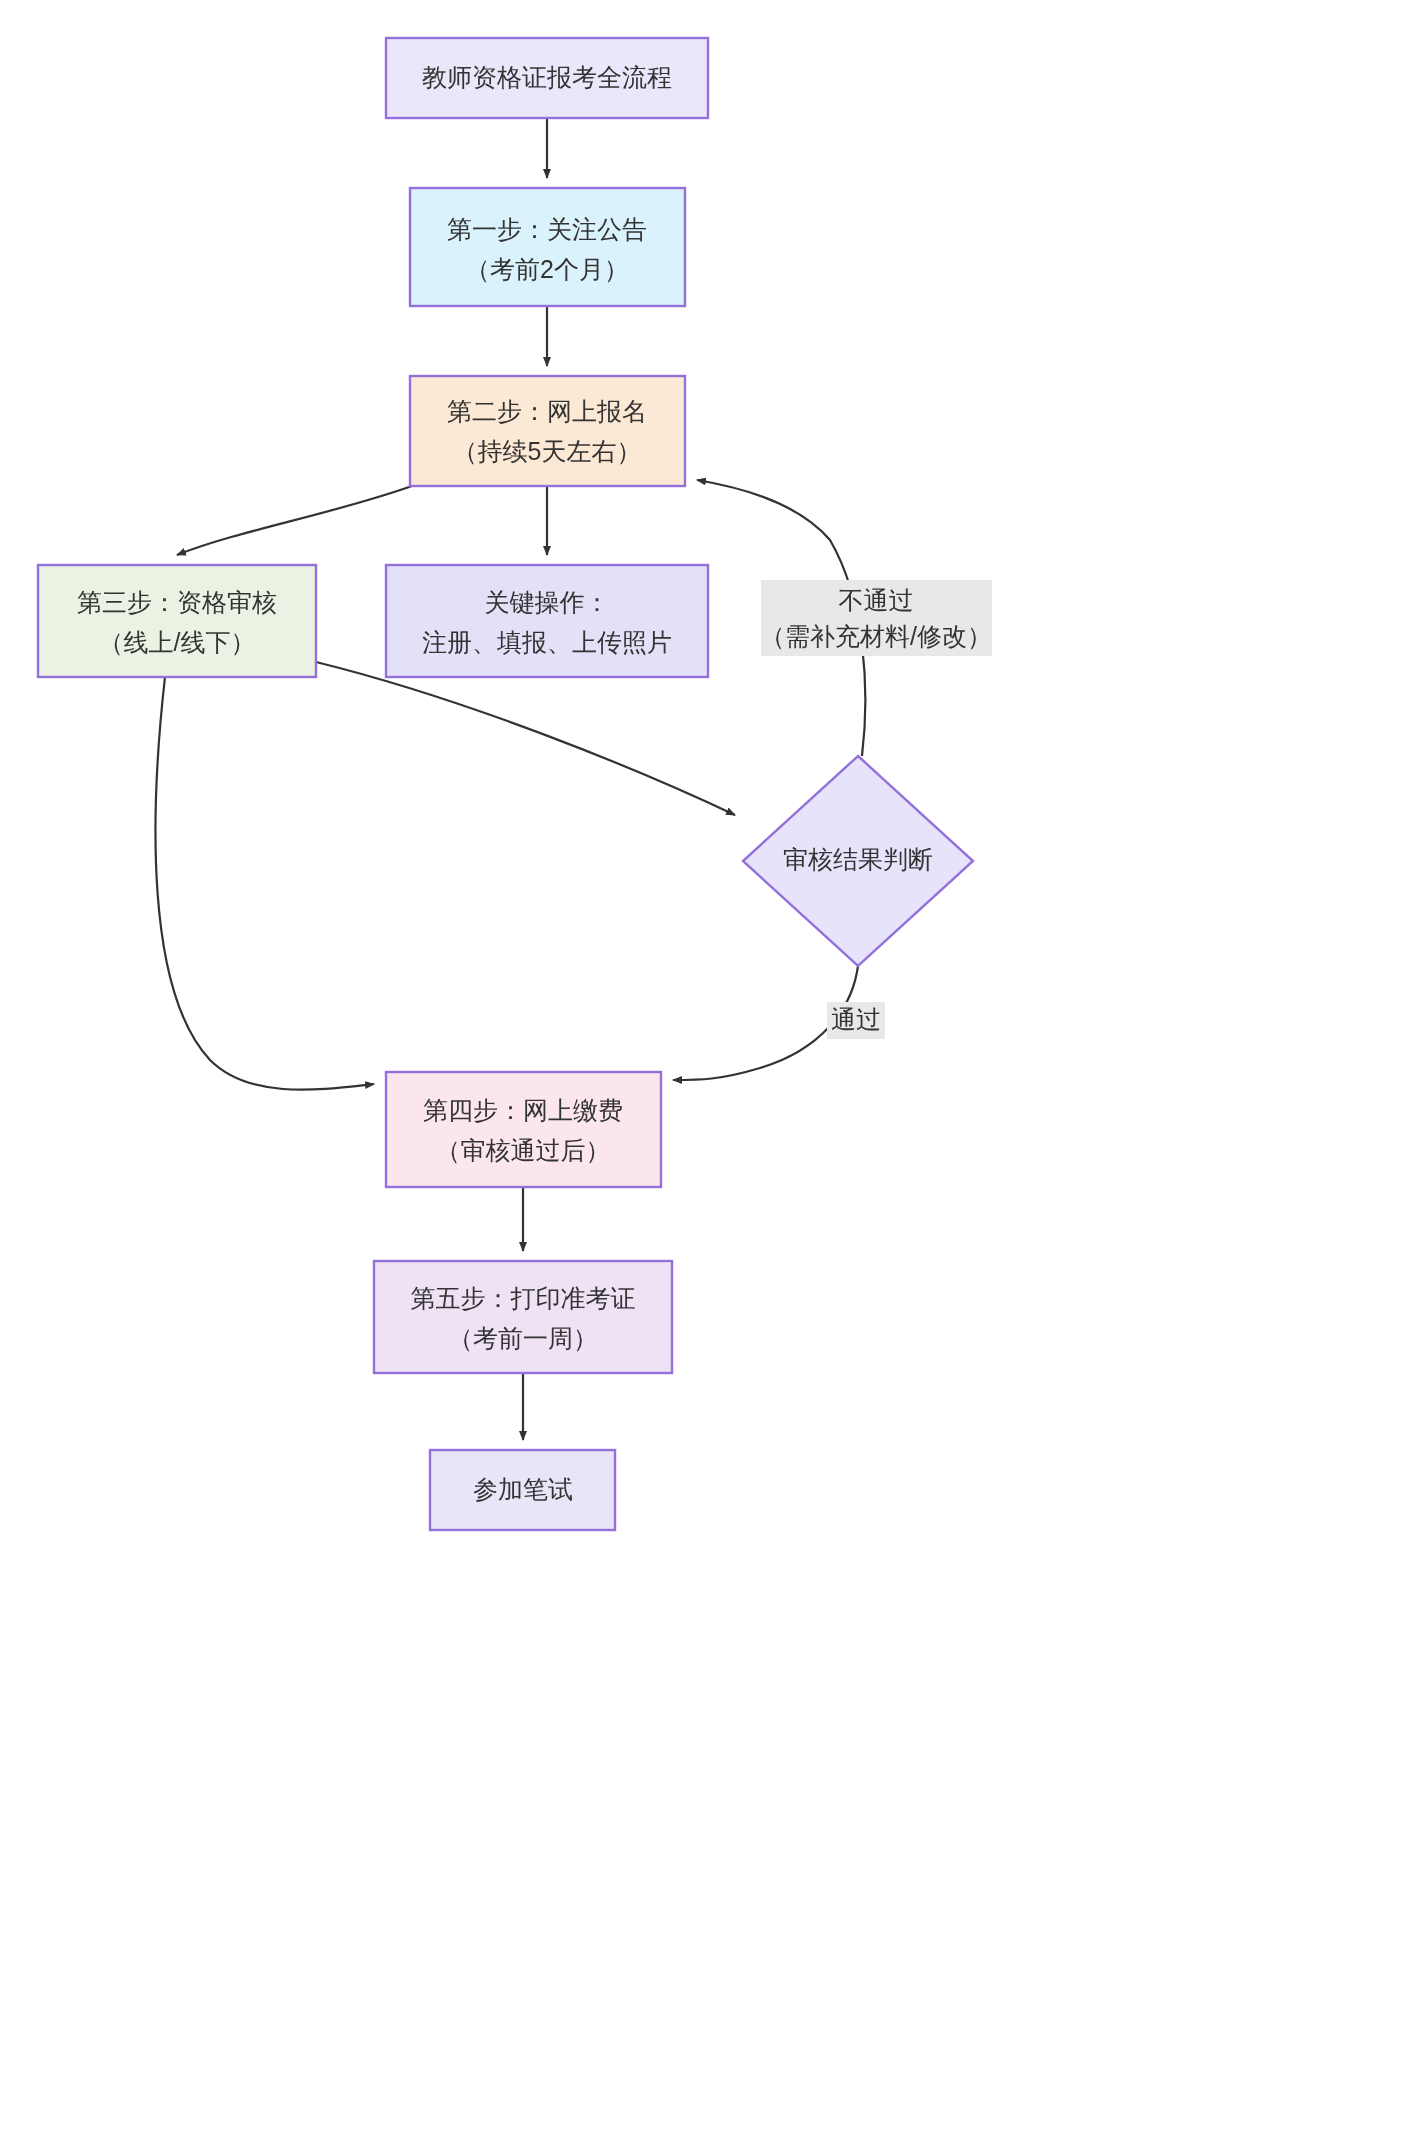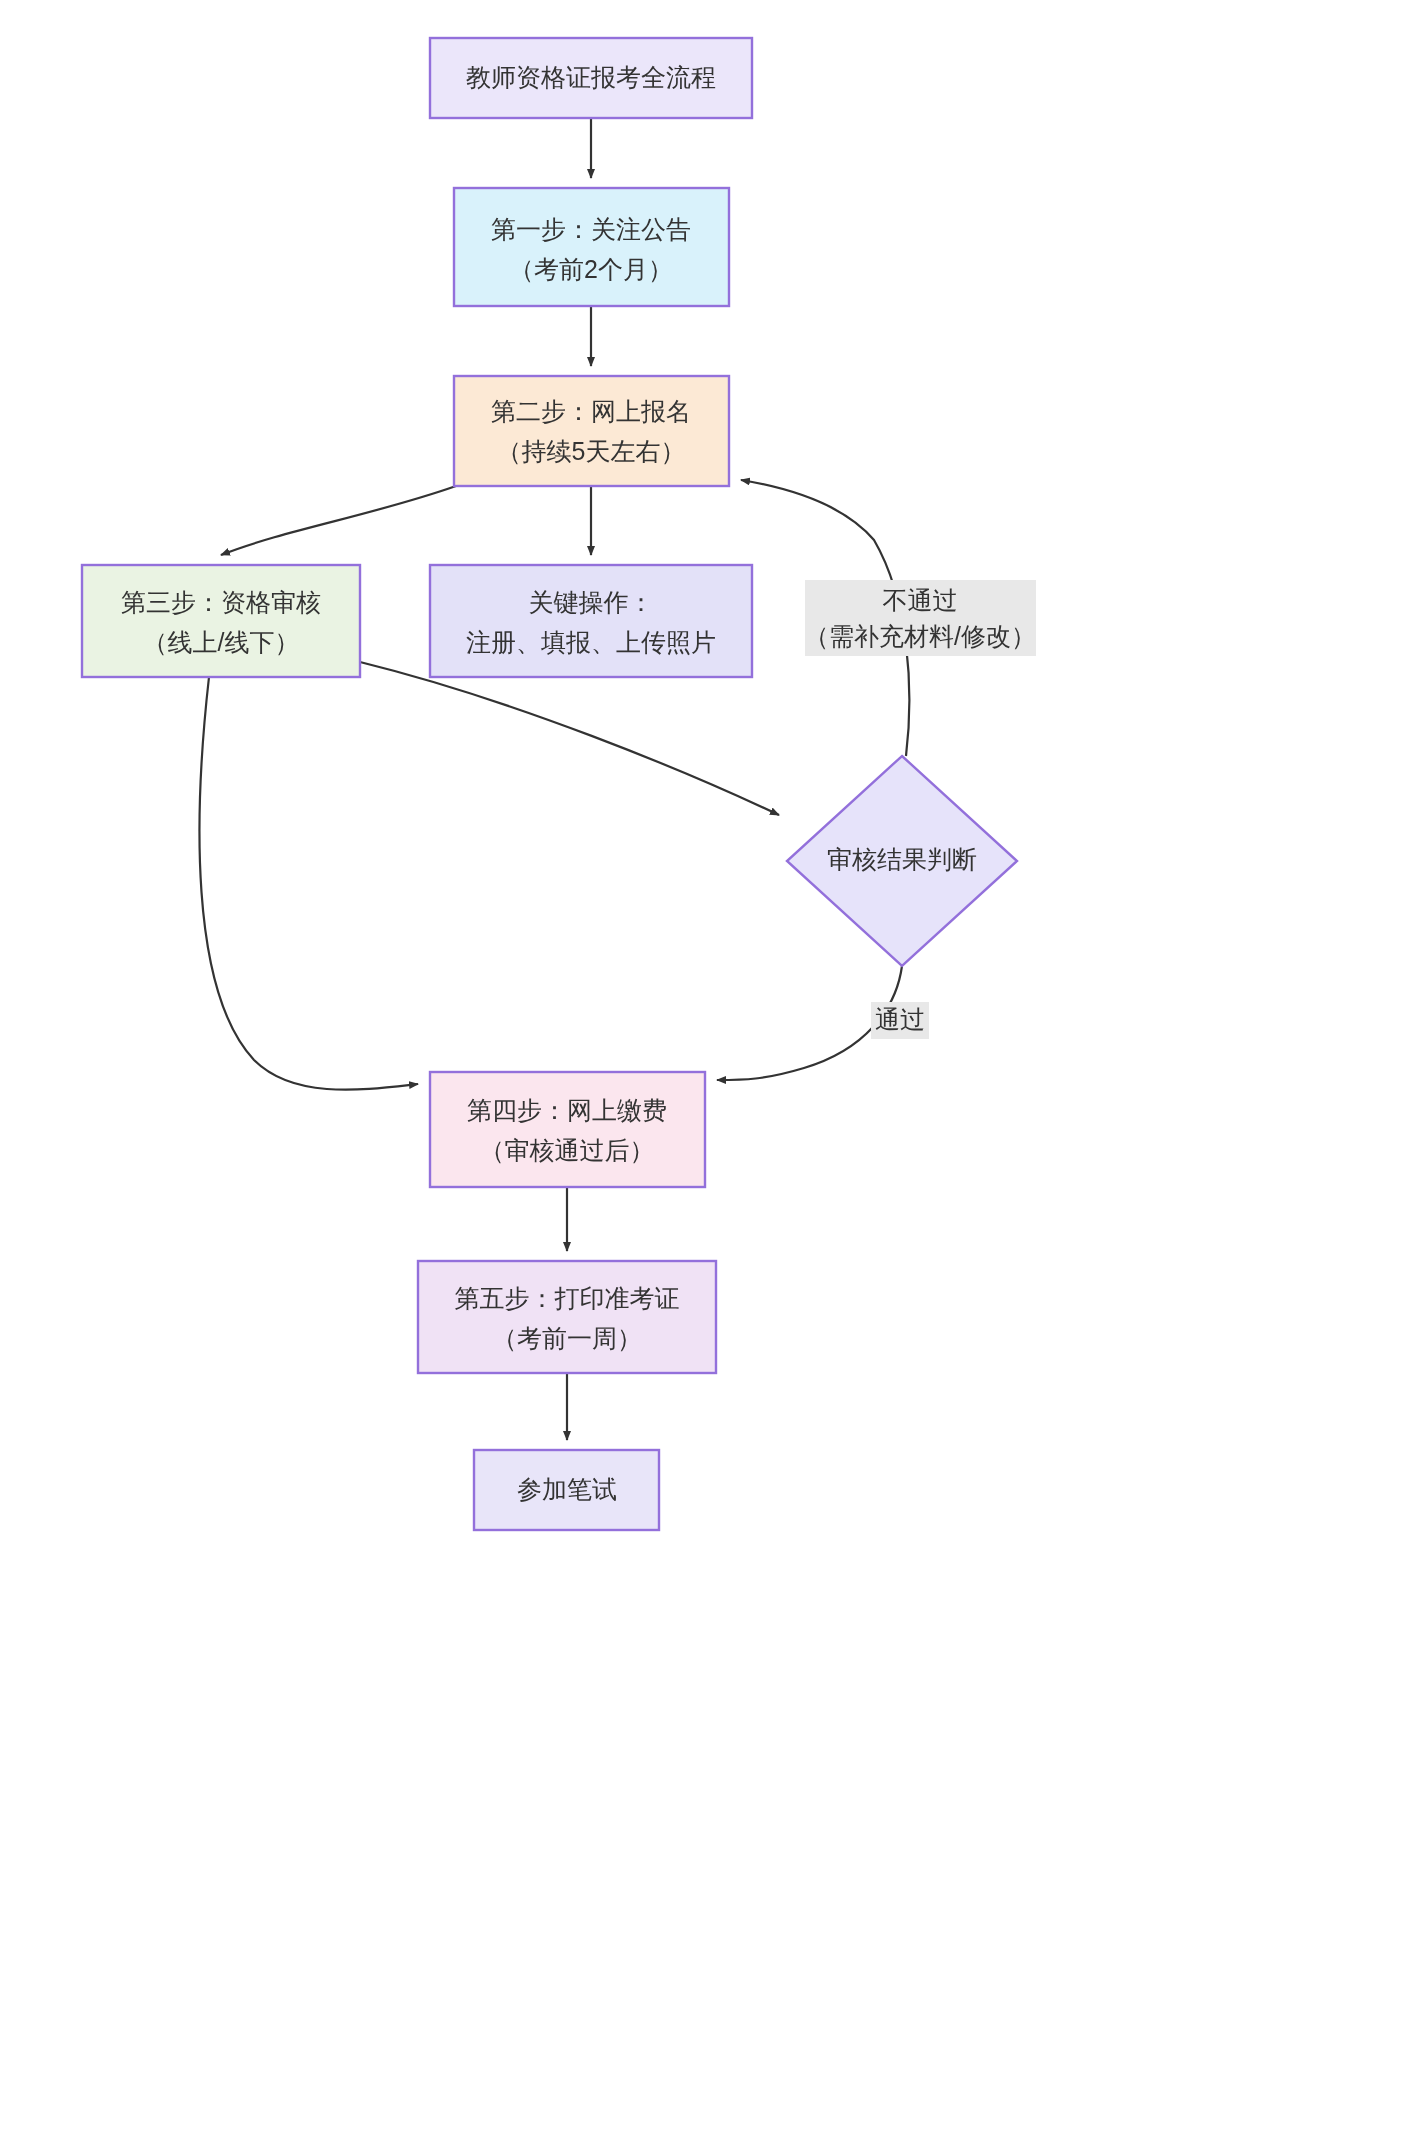--- a/index.html
+++ b/index.html
@@ -11,21 +11,20 @@
   body {
     width: 1402px;
     height: 2156px;
     font-family: "Liberation Sans", "DejaVu Sans", sans-serif;
     overflow: hidden;
   }
   #flowchart-root {
     position: relative;
     width: 1260px;
     height: 2156px;
-    margin-left: 44px;
   }
   svg#flow-svg {
     position: absolute;
     top: 0;
     left: 0;
     width: 1402px;
     height: 2156px;
     display: block;
   }
   .node-label {

